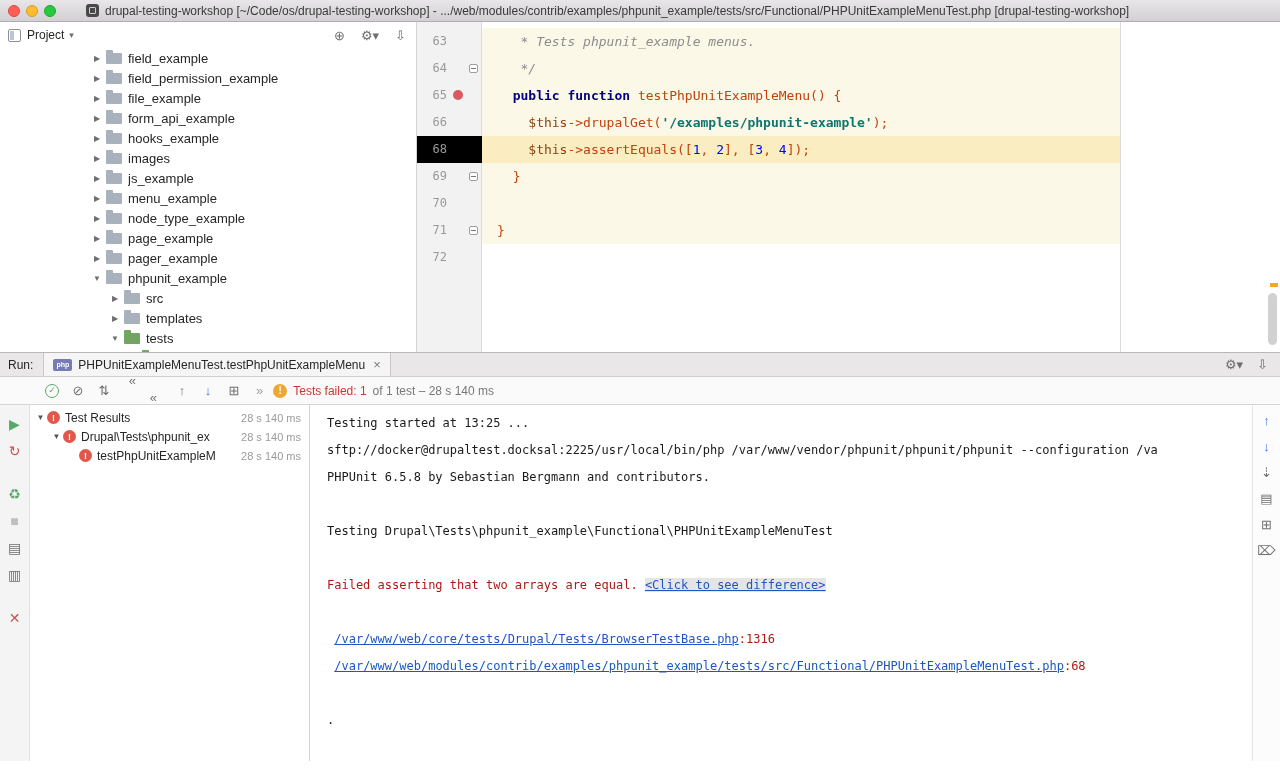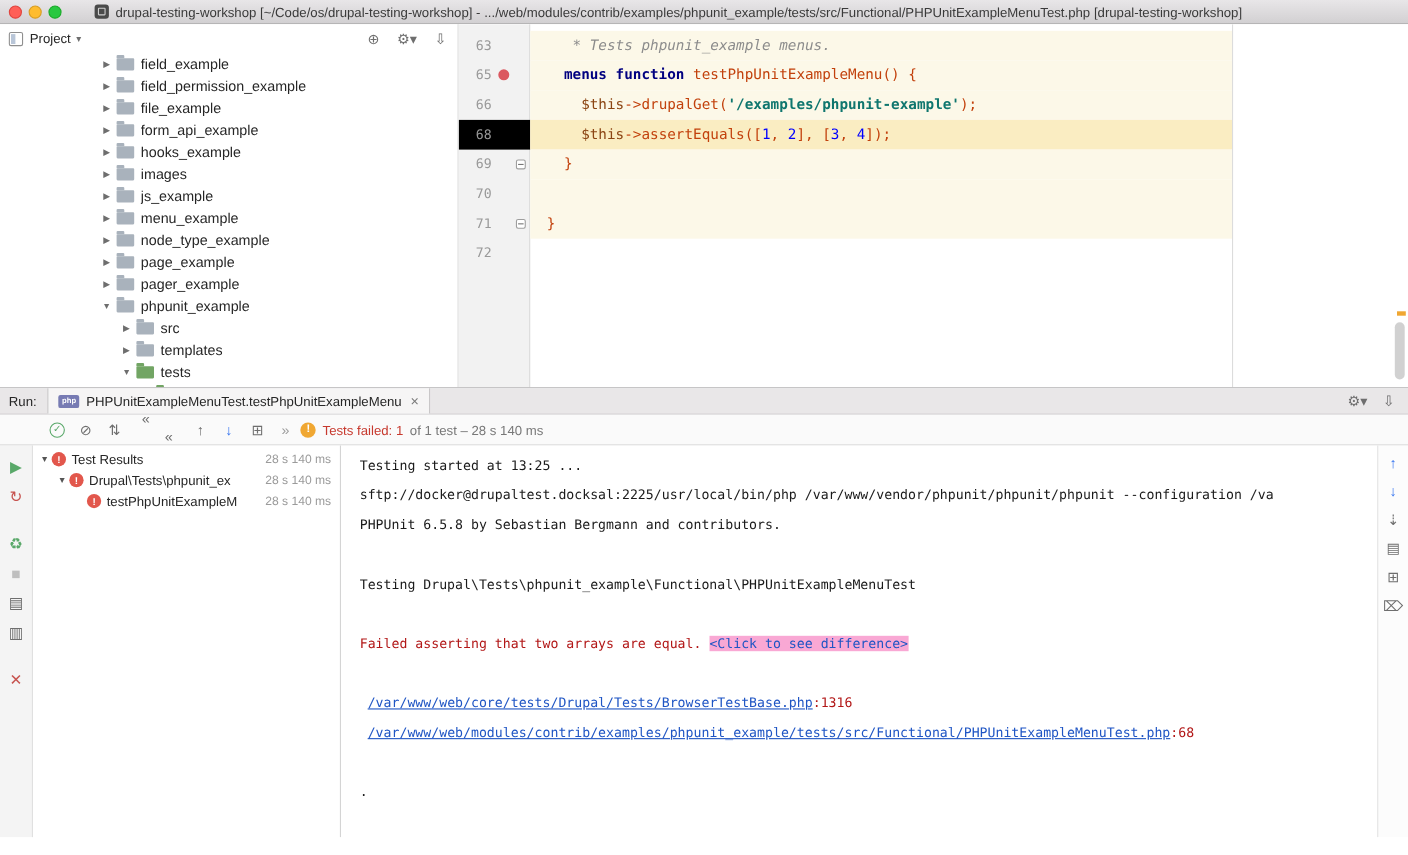--- a/index.html
+++ b/index.html
@@ -104,21 +104,21 @@
   .tlabel { color:#262626; overflow:hidden; flex:0 1 auto; }
   .ttime { margin-left:auto; color:#9B9B9B; font-size:11px; padding:0 8px 0 6px; flex:none; }
 
   .console { position:absolute; left:310px; top:52px; bottom:0; right:28px; background:#fff;
     font-family:"DejaVu Sans Mono", monospace; font-size:12px; line-height:27px;
     padding:5px 0 0 17px; overflow:hidden; white-space:pre; }
   .cline { min-height:27px; }
   .cl-default { color:#1A1A1A; }
   .cl-error { color:#B21717; }
   .cl-link { color:#1F55C4; text-decoration:underline; }
-  .cl-linkhl { color:#1F55C4; background:#f9a8d4; }
+  .cl-linkhl { color:#1F55C4; text-decoration:underline; background:#e5e5e5; }
 
   .rightstrip { position:absolute; right:0; top:52px; bottom:0; width:28px; background:#FCFCFC;
     border-left:1px solid #E3E3E3; display:flex; flex-direction:column; align-items:center; padding-top:8px; gap:11px; }
   .rsico { color:#6E6E6E; font-size:13px; }
   .rsico.blue { color:#3574F0; }
 </style>
 </head>
 <body>
 
 <div class="titlebar">
@@ -230,26 +230,35 @@
   <div class="elines">
       <div class="eline in-method">
         <div class="egutter">
           <span class="enum">63</span>
           <span class="emark"></span>
         </div>
         <div class="ecode"><span class="tk-plain">   </span><span class="tk-comment">* Tests phpunit_example menus.</span></div>
       </div>
       <div class="eline in-method">
         <div class="egutter">
+          <span class="enum">64</span>
+          <span class="emark">
+            <span class="fold"></span>
+          </span>
+        </div>
+        <div class="ecode"><span class="tk-plain">   </span><span class="tk-comment">*/</span></div>
+      </div>
+      <div class="eline in-method">
+        <div class="egutter">
           <span class="enum">65</span>
           <span class="emark">
             <span class="ball"></span>
           </span>
         </div>
-        <div class="ecode"><span class="tk-plain">  </span><span class="tk-keyword">menus function</span><span class="tk-plain"> testPhpUnitExampleMenu() {</span></div>
+        <div class="ecode"><span class="tk-plain">  </span><span class="tk-keyword">public function</span><span class="tk-plain"> testPhpUnitExampleMenu() {</span></div>
       </div>
       <div class="eline in-method">
         <div class="egutter">
           <span class="enum">66</span>
           <span class="emark"></span>
         </div>
         <div class="ecode"><span class="tk-plain">    </span><span class="tk-var">$this</span><span class="tk-plain">-&gt;drupalGet(</span><span class="tk-string">'/examples/phpunit-example'</span><span class="tk-plain">);</span></div>
       </div>
       <div class="eline in-method caret-line">
         <div class="egutter">

